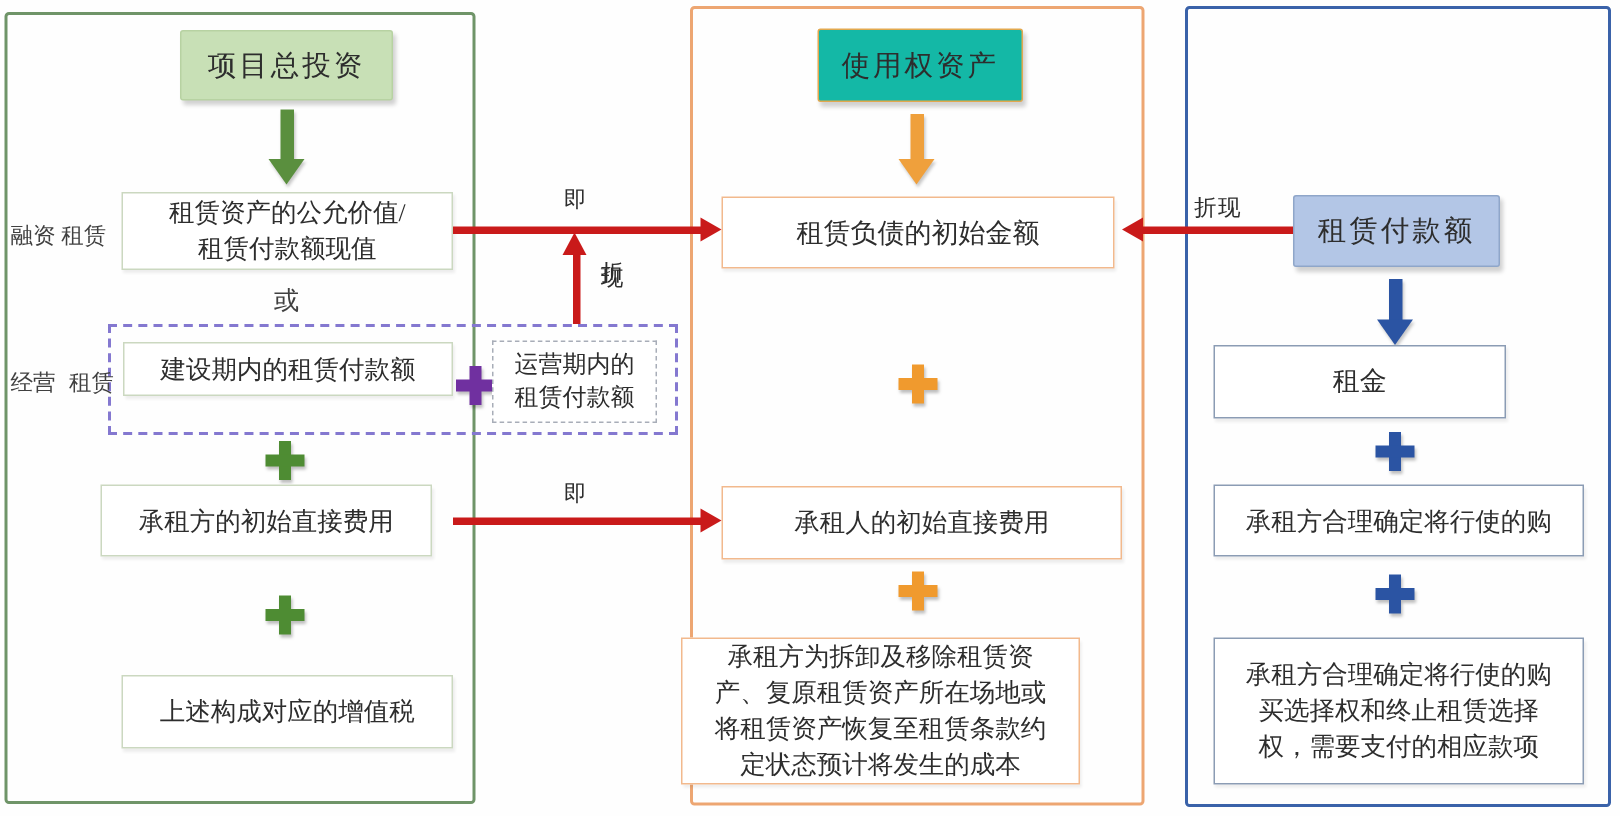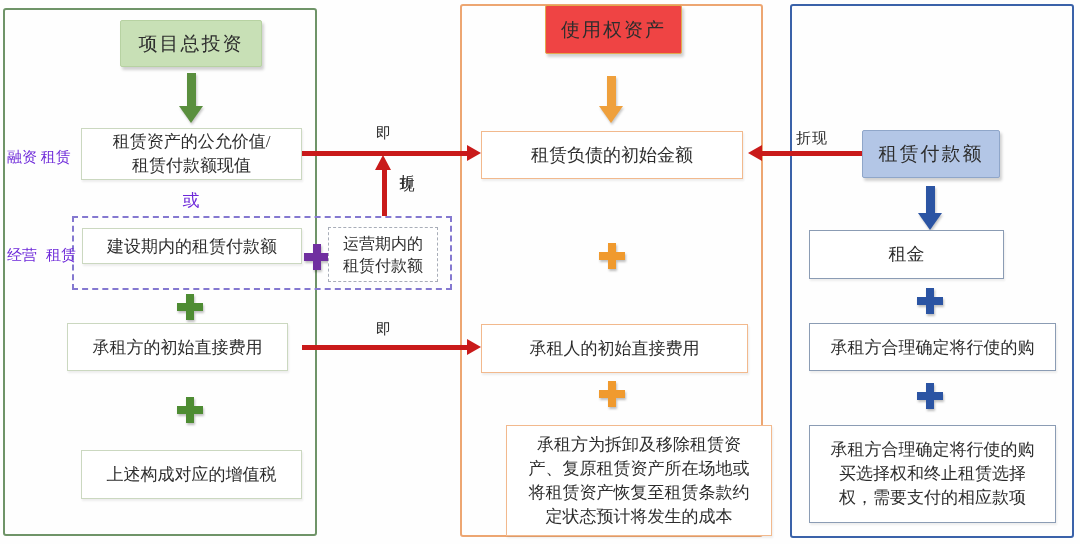--- a/index.html
+++ b/index.html
@@ -8,47 +8,47 @@
     font-family:"Liberation Serif","DejaVu Serif",serif;color:#2d2d2d;
   }
   .panel{position:absolute;box-sizing:border-box;border-radius:3px;background:transparent;}
   #left-panel{left:3px;top:8px;width:314px;height:528px;border:2px solid #6f9468;}
   #mid-panel{left:460px;top:4px;width:303px;height:533px;border:2px solid #eda672;}
   #right-panel{left:790px;top:4px;width:284px;height:534px;border:2px solid #3a62a9;}
 
   .hdr{position:absolute;box-sizing:border-box;display:flex;align-items:center;justify-content:center;
        font-size:19px;letter-spacing:2px;border-radius:2px;box-shadow:2px 3px 3px rgba(0,0,0,0.18);}
   #green-header{left:120px;top:20px;width:142px;height:47px;background:#c8e0b6;border:1px solid #b7d2a2;}
-  #yellow-header{left:545px;top:5px;width:137px;height:49px;background:#ef4444;border:1px solid #e2a84e;}
+  #yellow-header{left:545px;top:19px;width:137px;height:49px;background:#14b8a6;border:1px solid #e2a84e;}
   #blue-header{left:862px;top:130px;width:138px;height:48px;background:#b3c6e6;border:1px solid #8fa6c9;}
 
   .wbox{position:absolute;box-sizing:border-box;background:#ffffff;display:flex;flex-direction:column;
         align-items:center;justify-content:center;text-align:center;font-size:17px;line-height:23px;
         box-shadow:1px 2px 2px rgba(0,0,0,0.07);}
   .wbox.gb{border:1px solid #cbd8c0;}
   .wbox.ob{border:1px solid #f2b98d;}
   .wbox.bb{border:1px solid #8b9cb4;}
   .wbox.dotted{border:1px dashed #a8adb8;box-shadow:none;font-size:16px;line-height:22px;}
 
   #fair-value-box{left:81px;top:128px;width:221px;height:52px;line-height:24px;}
   #construction-box{left:82px;top:228px;width:220px;height:36px;}
   #operating-box{left:328px;top:227px;width:110px;height:55px;}
   #initial-cost-box{left:67px;top:323px;width:221px;height:48px;}
   #vat-box{left:81px;top:450px;width:221px;height:49px;}
   #liability-box{left:481px;top:131px;width:262px;height:48px;font-size:18px;}
   #lessee-cost-box{left:481px;top:324px;width:267px;height:49px;}
-  #dismantle-box{left:506px;top:425px;width:266px;height:111px;line-height:24px;}
+  #dismantle-box{left:454px;top:425px;width:266px;height:98px;line-height:24px;}
   #rent-box{left:809px;top:230px;width:195px;height:49px;font-size:18px;}
   #residual-box{left:809px;top:323px;width:247px;height:48px;}
   #options-box{left:809px;top:425px;width:247px;height:98px;line-height:24px;}
 
   #dashed-group{position:absolute;left:72px;top:216px;width:380px;height:74px;box-sizing:border-box;
         border:2px dashed #8478d0;background:transparent;}
 
-  .side-label{position:absolute;font-size:15px;letter-spacing:0px;color:#6d28d9;}
+  .side-label{position:absolute;font-size:15px;letter-spacing:0px;color:#404040;}
   #finance-label{left:7px;top:148px;}
   #operating-label{left:7px;top:246px;font-family:Liberation Mono, monospace;}
   #or-label{left:176px;top:189px;width:30px;text-align:center;font-size:17px;}
   .conn-label{position:absolute;font-size:15px;color:#2d2d2d;}
   #ji-top{left:376px;top:124px;}
   #ji-bottom{left:376px;top:320px;}
   #zhexian-vertical{left:397px;top:162px;writing-mode:vertical-rl;letter-spacing:4px;height:52px;}
   #zhexian-right{left:796px;top:129px;letter-spacing:1px;}
 
   .arrow{position:absolute;left:0;top:0;width:0;height:0;}

